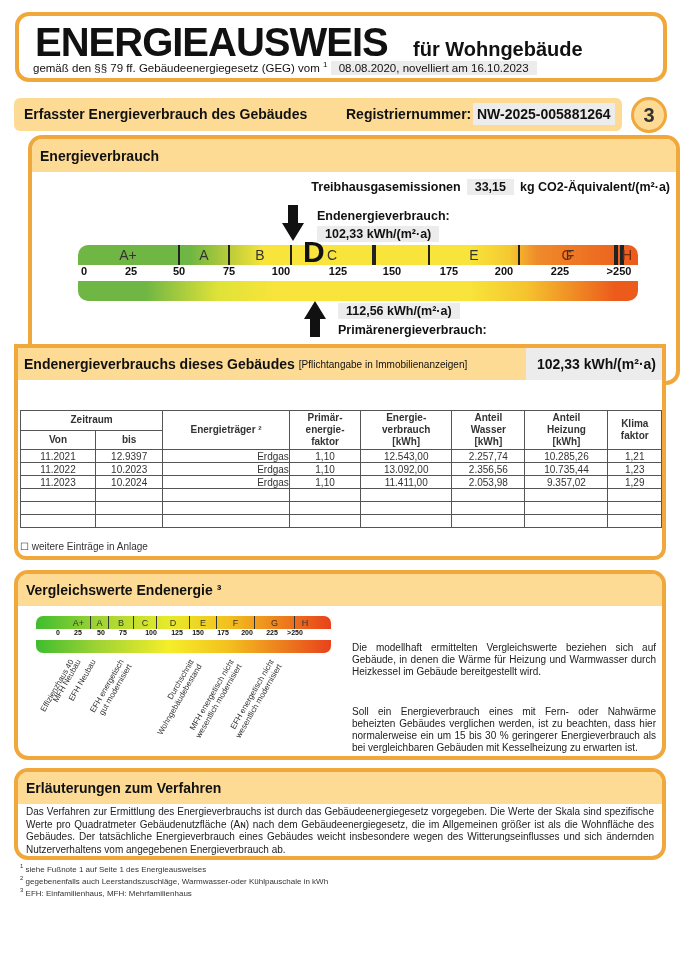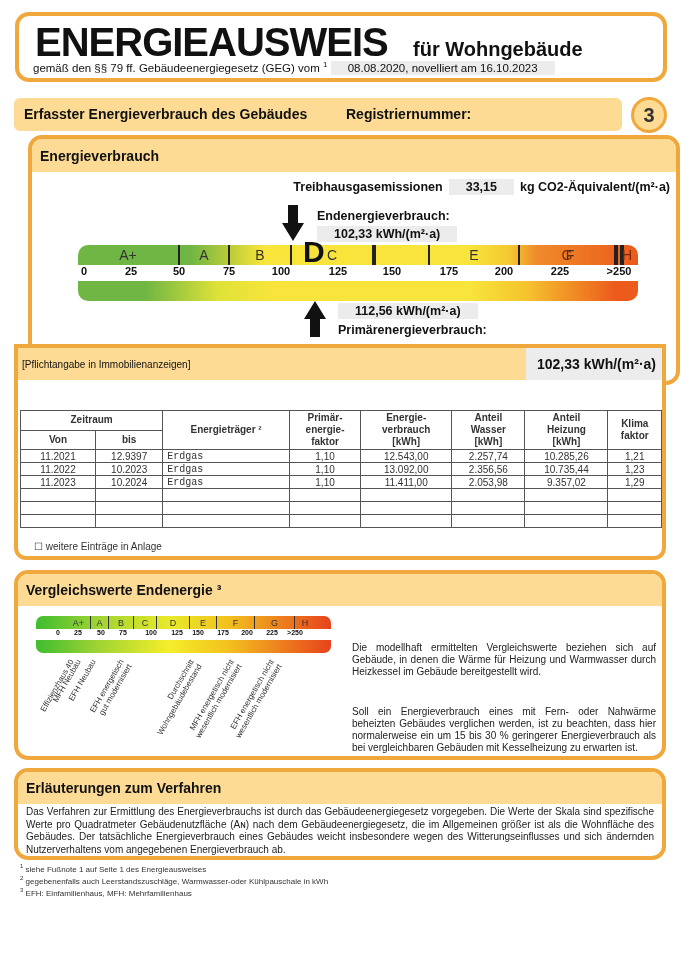--- a/index.html
+++ b/index.html
@@ -1,20 +1,20 @@
 <!DOCTYPE html>
 <html><head>
 <meta charset="utf-8">
 <style>
   * { box-sizing: border-box; margin: 0; padding: 0; }
   body { width: 681px; height: 960px; background: #fff; font-family: "Liberation Sans", sans-serif; color: #111; position: relative; overflow: hidden; }
   .abs { position: absolute; }
   .orange-frame { position: absolute; border: 4px solid #f0a83c; border-radius: 14px; background: #fff; }
   .section-head { background: #fddb94; font-weight: bold; font-size: 14px; padding: 0 8px; display: flex; align-items: center; }
-  .greybox { background: #ececec; padding: 1px 17px; }
+  .greybox { background: #ececec; padding: 1px 8px; }
 
   
   #title-frame { left: 15px; top: 12px; width: 652px; height: 70px; }
   #title-main { position: absolute; left: 16px; top: 4px; font-size: 40px; font-weight: bold; letter-spacing: -1px; transform: scaleX(1.0); }
   #title-sub { position: absolute; left: 394px; top: 22px; font-size: 20px; font-weight: bold; }
   #title-law { position: absolute; left: 14px; top: 44px; font-size: 11.5px; }
   #title-law sup { font-size: 8px; }
 
   
   #reg-bar { left: 14px; top: 98px; width: 608px; height: 33px; background: #fddb94; border-radius: 6px; font-weight: bold; font-size: 14px; }
@@ -48,22 +48,22 @@
   #end-strip-note { font-size: 10px; margin-left: 4px; }
   #end-strip-value { position: absolute; right: 0; top: 0; width: 136px; height: 32px; background: #ececec; font-weight: bold; font-size: 14px; display: flex; align-items: center; justify-content: flex-end; padding-right: 6px; }
 
   
   #cons-frame { left: 14px; top: 380px; width: 652px; height: 180px; border-top: none; border-radius: 0 0 12px 12px; }
   #cons-head { position: absolute; left: 0; top: 0; width: 644px; height: 28px; }
   table { position: absolute; left: 2px; top: 30px; width: 642px; border-collapse: collapse; font-size: 10px; color: #333; }
   th, td { border: 1px solid #555; text-align: center; }
   th { font-weight: bold; font-size: 10px; line-height: 12px; padding: 1px 2px; }
   td { height: 13px; line-height: 11px; }
-  td.left { text-align: left; padding-left: 4px; font-family: Liberation Mono, monospace; }
-  #more-entries { position: absolute; left: 16px; top: 161px; font-size: 10px; color: #333; }
+  td.left { text-align: right; padding-left: 4px; }
+  #more-entries { position: absolute; left: 2px; top: 161px; font-size: 10px; color: #333; }
 
   
   #cmp-frame { left: 14px; top: 570px; width: 652px; height: 190px; }
   #cmp-head { position: absolute; left: 0; top: 0; width: 644px; height: 32px; border-radius: 10px 10px 0 0; }
   .sm-top { position: absolute; left: 18px; top: 42px; width: 295px; height: 13px; border-radius: 7px 7px 0 0; background: linear-gradient(90deg, #3fbd2f 0%, #9bd234 20%, #e8ea2a 45%, #f3c11e 65%, #ee8a1e 80%, #e8421c 100%); overflow: hidden; }
   .sm-bot { position: absolute; left: 18px; top: 66px; width: 295px; height: 13px; border-radius: 0 0 7px 7px; background: linear-gradient(90deg, #3fbd2f 0%, #9bd234 20%, #f5ee2a 45%, #f3c11e 65%, #ee8a1e 80%, #e8421c 100%); }
   .sm-cls { position: absolute; top: 0; height: 13px; font-size: 9px; display: flex; align-items: center; justify-content: center; color: #333; border-right: 1px solid #333; }
   .sm-cls.last { border-right: none; }
   .sm-tick { position: absolute; top: 55px; font-size: 7px; font-weight: bold; transform: translateX(-50%); }
   .rot { position: absolute; font-size: 8px; color: #333; transform-origin: right top; transform: rotate(-60deg); white-space: pre; text-align: right; line-height: 9px; }
@@ -87,20 +87,21 @@
   <div id="title-law">
     <span>gemäß den §§ 79 ff. Gebäudeenergiegesetz (GEG) vom</span>
     <sup>1</sup>
     <span class="greybox">08.08.2020, novelliert am 16.10.2023</span>
   </div>
 </div>
 
 <div id="reg-bar" class="abs">
   <span id="reg-left">Erfasster Energieverbrauch des Gebäudes</span>
   <span id="reg-label">Registriernummer:</span>
+  <span id="reg-value">NW-2025-005881264</span>
 </div>
 <div id="page-circle" class="abs">3</div>
 
 <div id="energy-frame" class="orange-frame">
   <div id="energy-head" class="section-head">Energieverbrauch</div>
   <div id="ghg">
     <span>Treibhausgasemissionen</span>
     <span class="greybox">33,15</span>
     <span>kg CO2-Äquivalent/(m²·a)</span>
   </div>
@@ -144,20 +145,21 @@
 
   <svg class="arrow-up" viewBox="0 0 22 36">
       <polygon points="11,0 22,18 16,18 16,36 6,36 6,18 0,18" fill="#111"></polygon>
     </svg>
   <div id="prim-value" class="greybox">112,56 kWh/(m²·a)</div>
   <div id="prim-label">Primärenergieverbrauch:</div>
 </div>
 
 <div id="end-strip" class="abs">
   <div id="end-strip-inner">
+    <span id="end-strip-label">Endenergieverbrauchs dieses Gebäudes</span>
     <span id="end-strip-note">[Pflichtangabe in Immobilienanzeigen]</span>
     <div id="end-strip-value">102,33 kWh/(m²·a)</div>
   </div>
 </div>
 
 <div id="cons-frame" class="orange-frame">
   <table>
     <tbody>
         <tr>
       <th colspan="2">Zeitraum</th>

